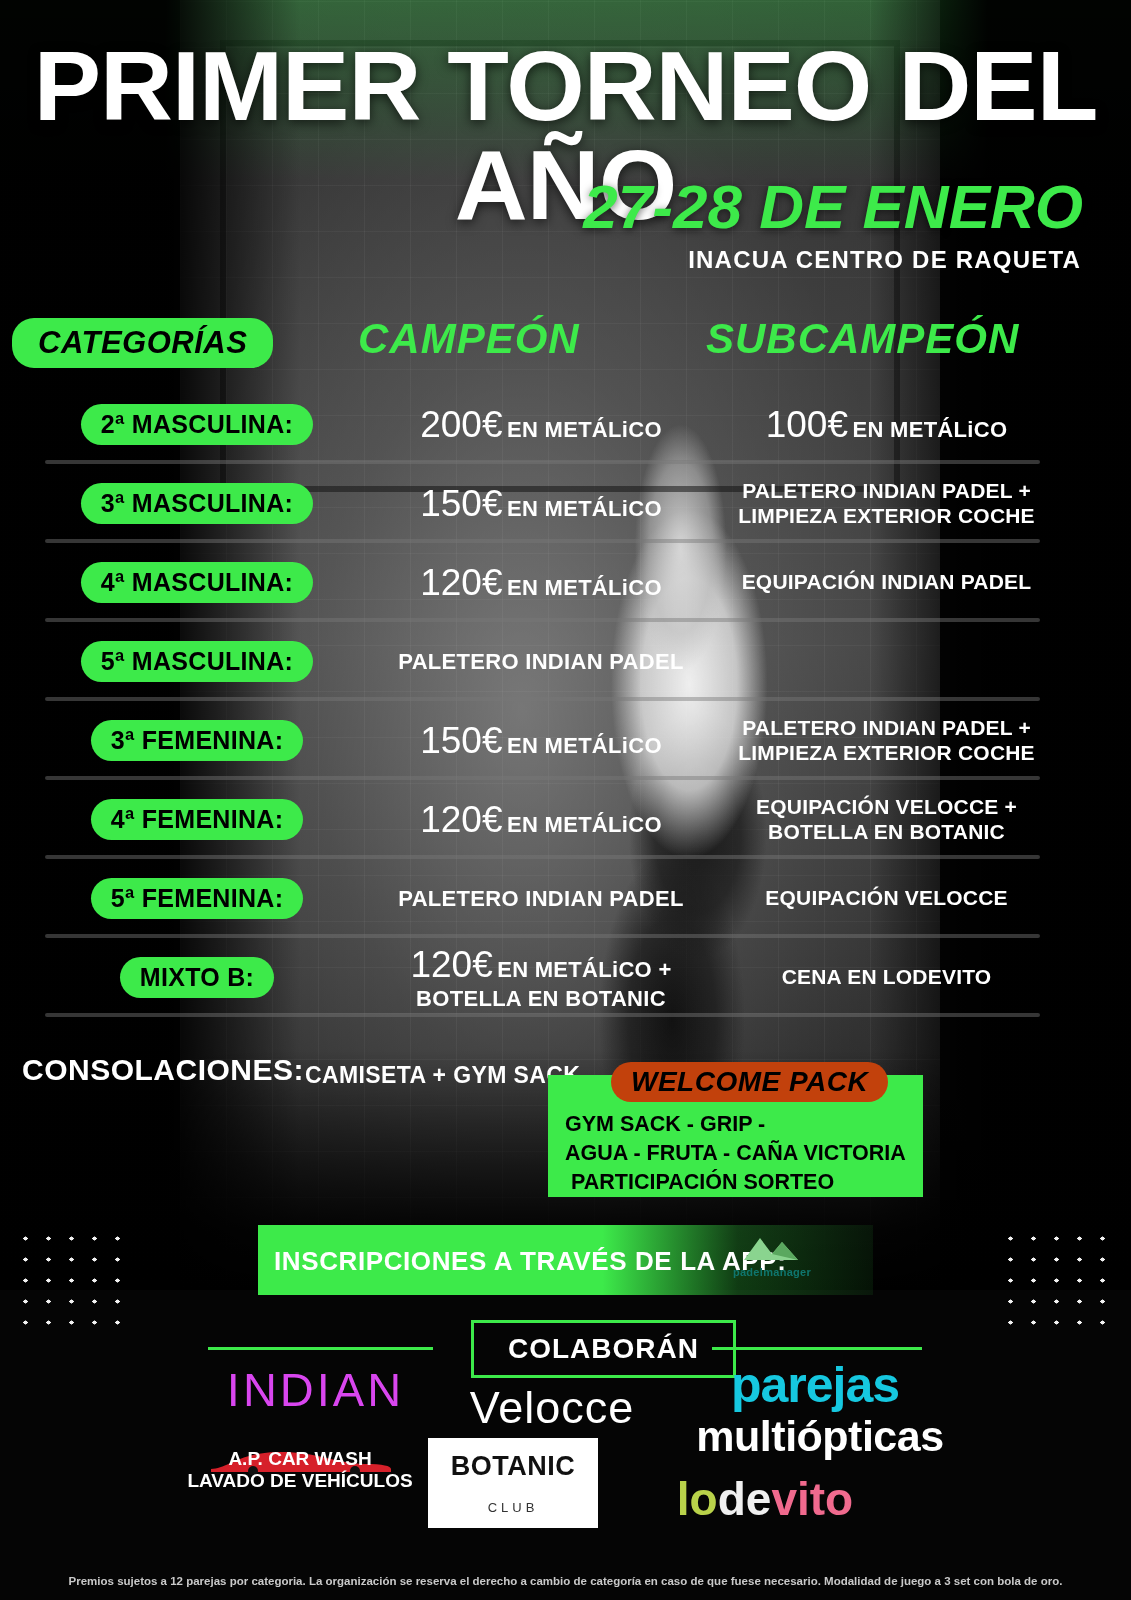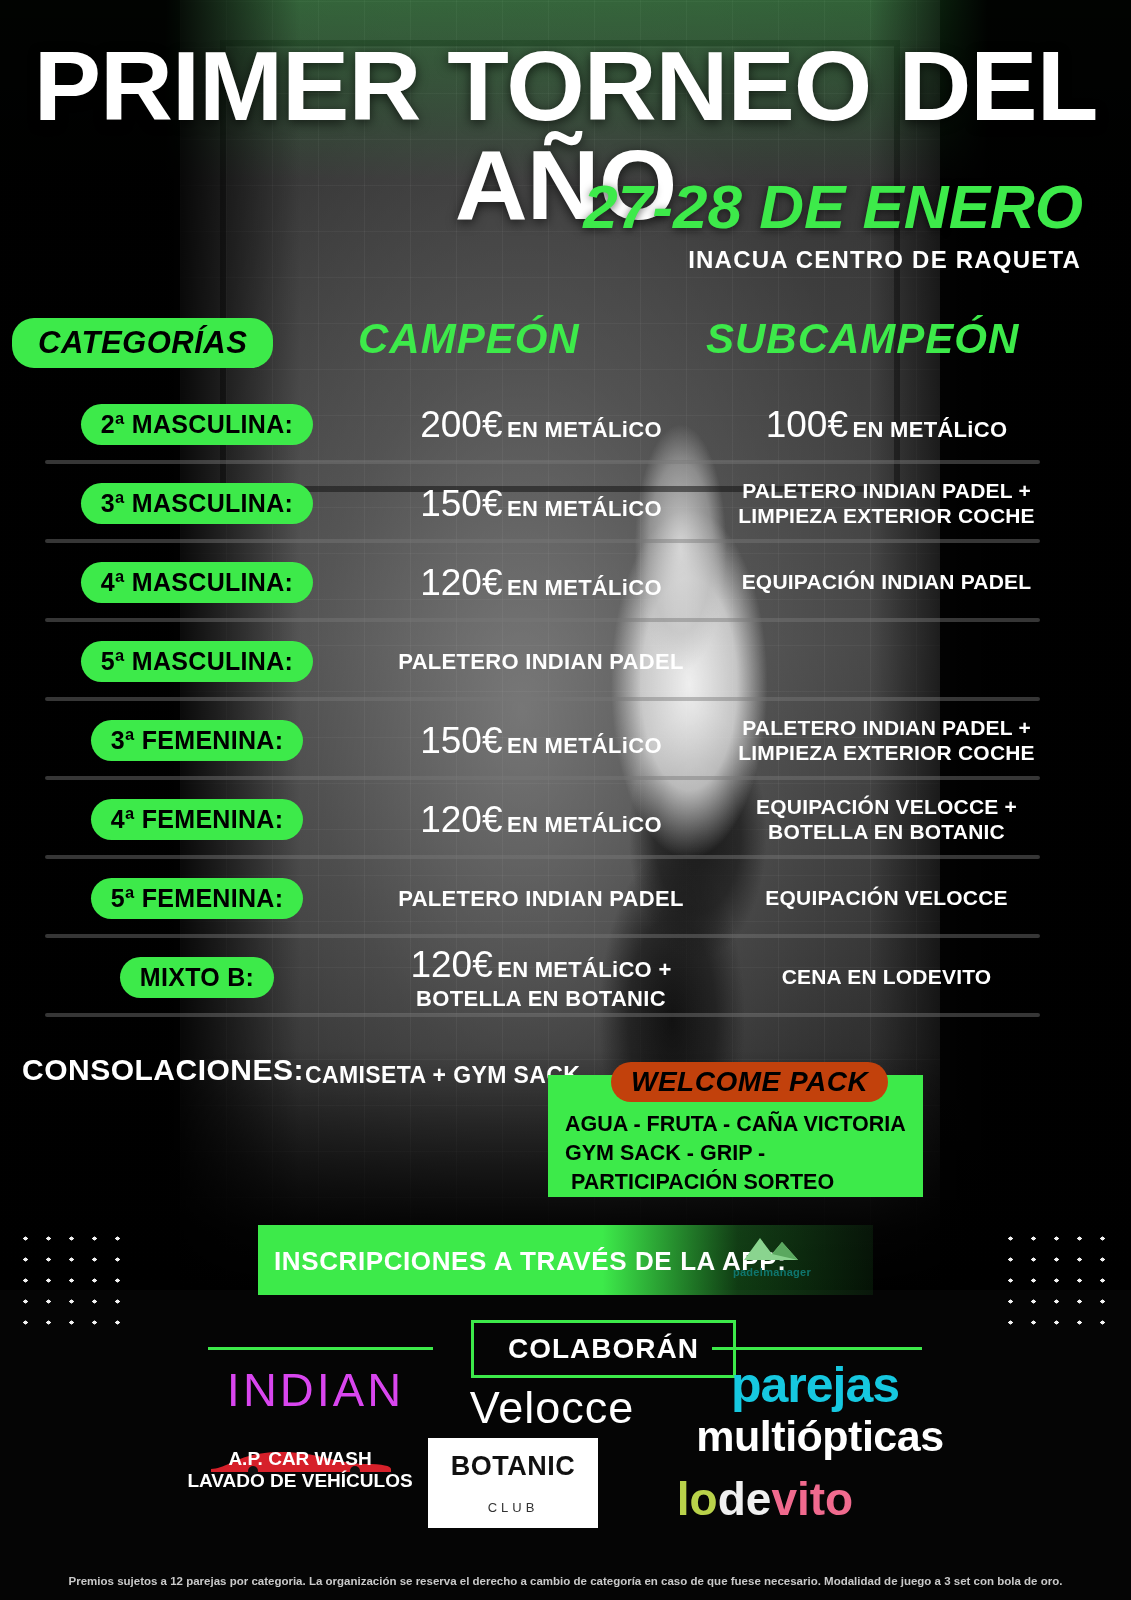--- a/index.html
+++ b/index.html
@@ -376,22 +376,22 @@
       </div>
 
     </div>
 
     <div class="consol-label">CONSOLACIONES:</div>
     <div class="consol-value">CAMISETA + GYM SACK</div>
 
     <div class="wp-box"></div>
     <div class="wp-title">WELCOME PACK</div>
     <div class="wp-lines">
+      <div>GYM SACK - GRIP -</div>
       <div>AGUA - FRUTA - CAÑA VICTORIA</div>
-      <div>GYM SACK - GRIP -</div>
       <div>PARTICIPACIÓN SORTEO</div>
     </div>
 
     <div class="app-strip"></div>
     <div class="app-text">INSCRIPCIONES A TRAVÉS DE LA APP:</div>
     <div class="app-logo">
       <svg class="mark" viewBox="0 0 58 30">
         <path d="M2 28 L18 6 L30 22 L40 10 L56 28 Z" fill="#8ad48f"></path>
         <path d="M30 22 L40 10 L56 28 Z" fill="#5aa85f"></path>
       </svg>

